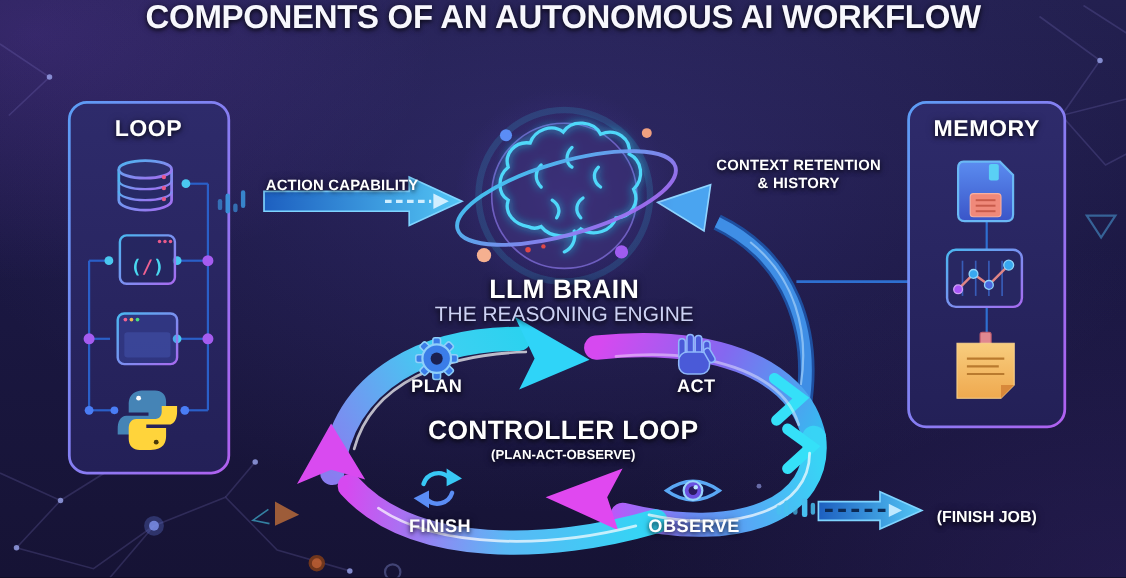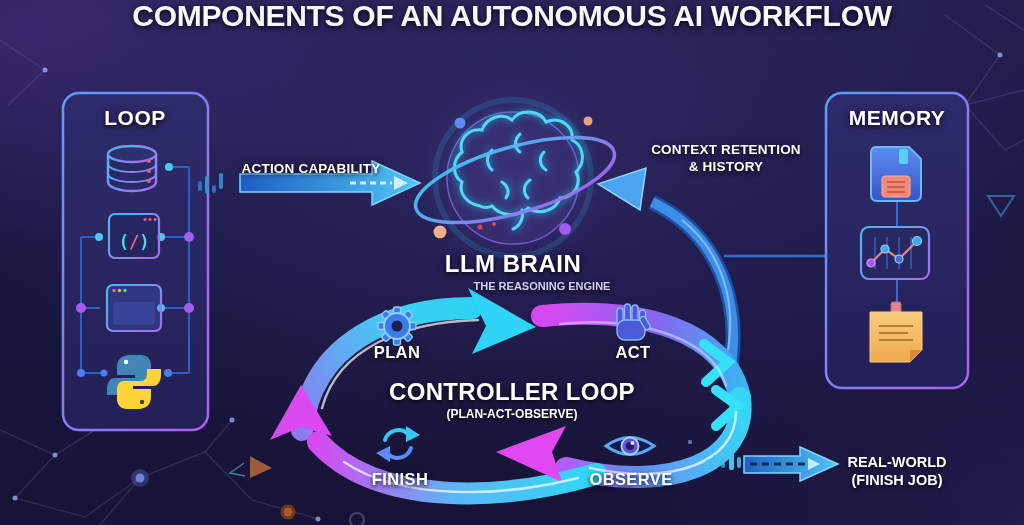--- a/index.html
+++ b/index.html
@@ -14,21 +14,21 @@
   }
   svg{position:absolute;left:0;top:0}
   .lbl{position:absolute;transform:translate(-50%,-50%);color:#fff;font-weight:bold;
        text-align:center;white-space:nowrap;line-height:1.25;
        text-shadow:0 2px 4px rgba(0,0,0,.7),0 0 8px rgba(0,0,0,.35);z-index:5;}
   .title{font-size:30px;letter-spacing:-.3px;color:#f7f7fd;}
   .panel-title{font-size:21px;letter-spacing:.5px;}
   .flow{font-size:13.5px;letter-spacing:.2px;}
   .flow div{white-space:nowrap;}
   .brain-t{font-size:24px;letter-spacing:.5px;}
-  .brain-s{font-size:11px;font-weight:bold;color:#cdd2f4;margin-left:29px;}
+  .brain-s{font-size:19px;font-weight:normal;color:#cdd2f4;}
   .loop-t{font-size:24px;letter-spacing:.3px;}
   .loop-s{font-size:12px;}
   .step{font-size:16.5px;letter-spacing:.4px;}
   .out{font-size:14.5px;}
 </style>
 </head>
 <body>
 
 <div id="stage">
 
@@ -348,17 +348,16 @@
 
 <div class="lbl loop-t" style="left:512px;top:392px">CONTROLLER LOOP</div>
 <div class="lbl loop-s" style="left:512px;top:414px">(PLAN-ACT-OBSERVE)</div>
 
 <div class="lbl step" style="left:397px;top:352px">PLAN</div>
 <div class="lbl step" style="left:633px;top:352px">ACT</div>
 <div class="lbl step" style="left:631px;top:479px">OBSERVE</div>
 <div class="lbl step" style="left:400px;top:479px">FINISH</div>
 
 <div class="lbl out" style="left:897px;top:471px">
-  <div>REAL-WORLD</div>
   <div>(FINISH JOB)</div>
 </div>
 
 </div>
 
 </body></html>

